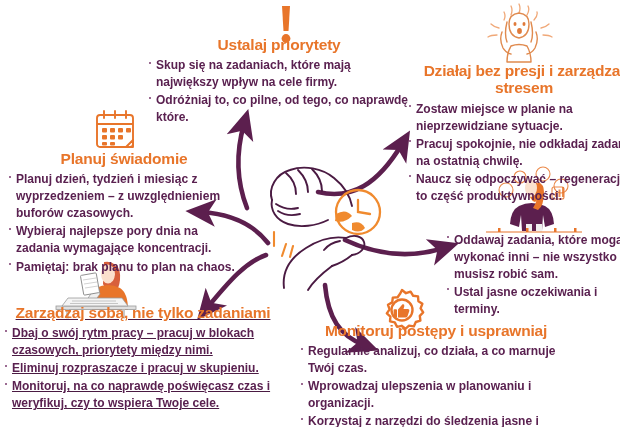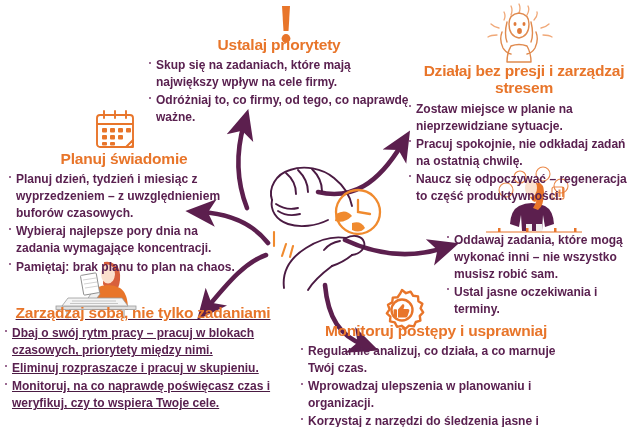--- a/index.html
+++ b/index.html
@@ -9,21 +9,20 @@
     background:#ffffff;
     font-family:"Liberation Sans", sans-serif;
     overflow:hidden;
     position:relative;
     color:#4a1a42;
   }
   #infographic{
     position:relative;
     width:620px;height:427px;
     overflow:hidden;
-    padding-left:11px;
   }
   .arrow-layer{
     position:absolute;inset:0;
     width:640px;height:427px;
     pointer-events:none;
   }
   .block{position:absolute;}
   .heading{
     color:#e8752a;
     font-weight:bold;
@@ -254,21 +253,21 @@
         <path d="M18,21.5 l4.5,-5.2 q2.2,-0.6 1.8,2 l-0.8,2.6 4.6,0 q1.8,0.3 1.2,2 l-1.8,5.4 q-0.5,1.2 -2,1.2 l-7.5,0 z"></path>
         <rect x="13.6" y="21.2" width="3.4" height="8.4" rx="0.9"></rect>
       </g>
     </svg>
   </div>
 
   <div class="block" id="block-priorities">
     <h2 class="heading h-18">Ustalaj priorytety</h2>
     <ul class="bullets">
       <li>Skup się na zadaniach, które mają największy wpływ na cele firmy.</li>
-      <li>Odróżniaj to, co firmy, od tego, co naprawdę ważne.</li>
+      <li>Odróżniaj to, co pilne, od tego, co naprawdę które.</li>
     </ul>
   </div>
 
   <div class="block" id="block-plan">
     <h2 class="heading h-18">Planuj świadomie</h2>
     <ul class="bullets">
       <li>Planuj dzień, tydzień i miesiąc z wyprzedzeniem – z uwzględnieniem buforów czasowych.</li>
       <li>Wybieraj najlepsze pory dnia na zadania wymagające koncentracji.</li>
       <li>Pamiętaj: brak planu to plan na chaos.</li>
     </ul>

